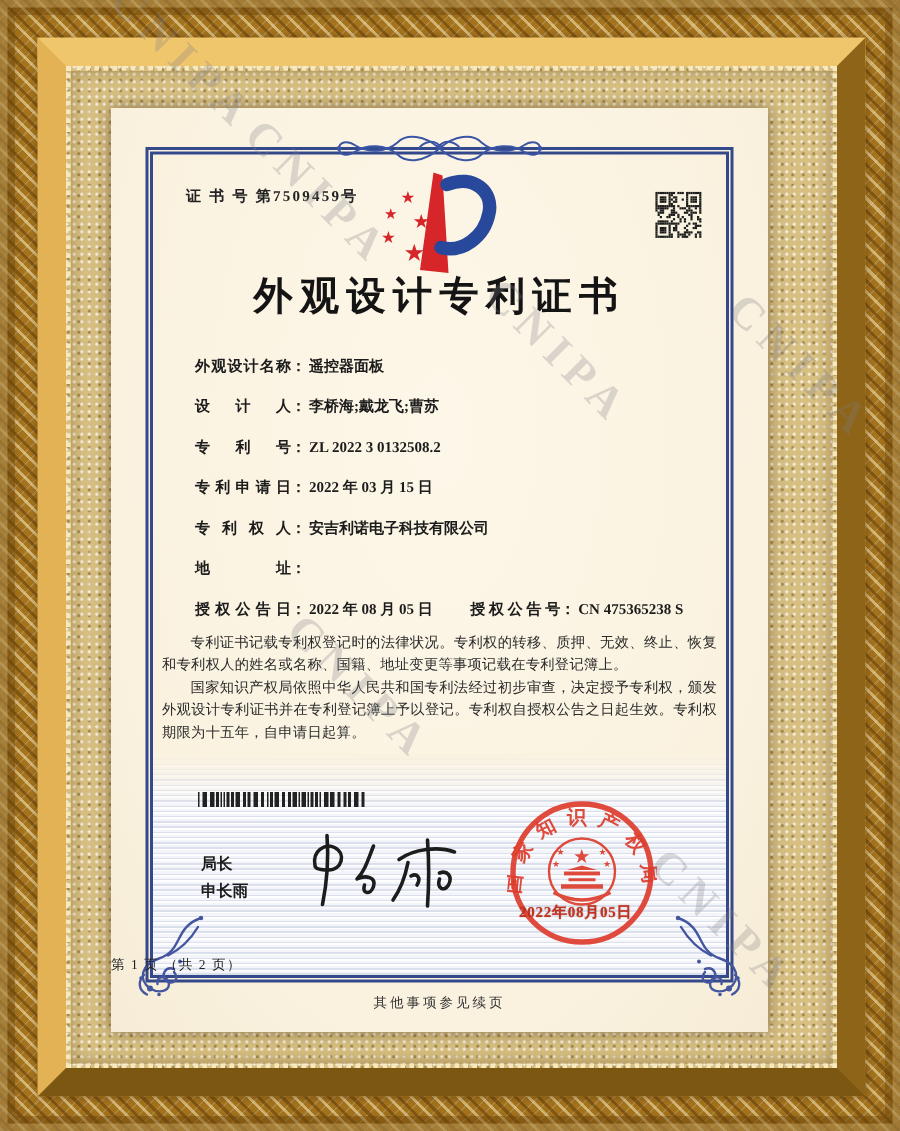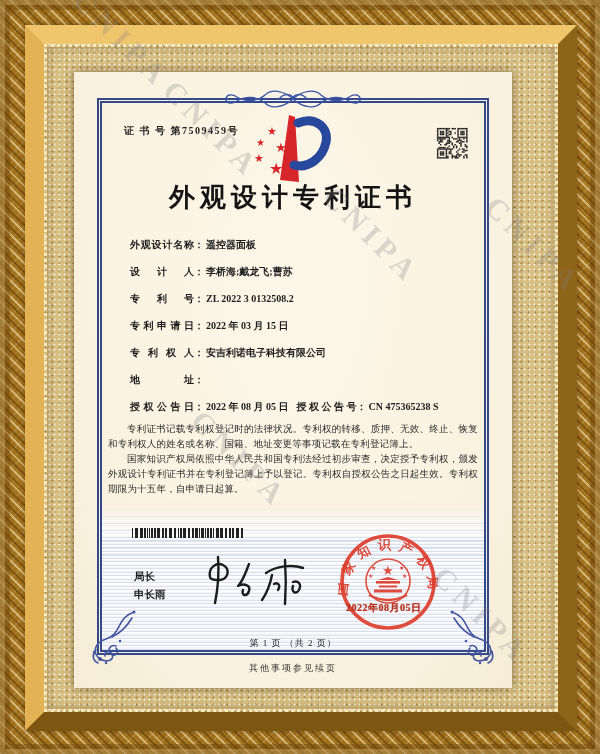--- a/index.html
+++ b/index.html
@@ -36,30 +36,30 @@
   .cert-no{position:absolute;left:50px;top:52px;font-size:10px;letter-spacing:1.5px;color:#222;font-weight:600;}
   .qr{position:absolute;left:362px;top:54px;width:32px;height:34px;}
   .logo{position:absolute;left:50%;top:42px;transform:translateX(-50%);width:82px;height:72px;}
   .title{position:absolute;left:0;right:0;top:108px;text-align:center;font-size:26px;font-weight:700;
     letter-spacing:5px;color:#141414;}
   .fields{position:absolute;left:56px;top:166px;right:34px;font-size:10px;color:#1c1c1c;}
   .frow{display:flex;margin-bottom:14px;line-height:13px;}
   .flabel{width:64px;font-weight:700;text-align:justify;text-align-last:justify;flex:none;}
   .fcolon{flex:none;font-weight:700;}
   .fvalue{font-weight:700;margin-left:2px;max-width:272px;}
-  .grant2{margin-left:8px;display:flex;}
+  .grant2{margin-left:25px;display:flex;}
   .paras{position:absolute;left:34px;right:34px;top:350px;font-size:9.5px;line-height:15px;color:#2a2a2a;letter-spacing:.2px;}
   .paras p{margin:0;text-indent:2em;text-align:justify;}
   .barcode{position:absolute;left:58px;top:456px;width:113px;height:10px;}
   .signer{position:absolute;left:60px;top:496px;font-size:10.5px;font-weight:700;color:#1a1a1a;line-height:18px;}
   .signature{position:absolute;left:126px;top:480px;width:108px;height:56px;}
   .seal{position:absolute;left:264px;top:460px;width:100px;height:100px;}
   .seal-date{position:absolute;left:272px;top:529px;font-size:10px;font-weight:700;color:#c2301f;letter-spacing:.5px;
     text-shadow:0 0 1px rgba(120,30,10,.6);text-align:right;}
-  .page-footer{position:absolute;left:0;right:0;top:565px;text-align:center;font-size:9px;color:#222;letter-spacing:1px;}
+  .page-footer{position:absolute;left:0;right:0;top:565px;text-align:left;font-size:9px;color:#222;letter-spacing:1px;}
   .cont-note{position:absolute;left:0;right:0;top:590px;text-align:center;font-size:9px;color:#333;letter-spacing:2px;}
   .ornament-top{position:absolute;left:50%;top:15px;transform:translateX(-50%);width:140px;height:24px;}
   .corner{position:absolute;width:52px;height:58px;}
   .corner.bl{left:12px;bottom:22px;}
   .corner.br{right:12px;bottom:22px;transform:scaleX(-1);}
   
   .wm{position:absolute;font-size:30px;font-weight:700;letter-spacing:6px;color:rgba(125,125,132,.27);
     transform:rotate(45deg);z-index:40;pointer-events:none;font-family:"Liberation Serif","DejaVu Serif",serif;}
   .wm1{left:60px;top:22px;}.wm2{left:150px;top:112px;}.wm3{left:310px;top:218px;}
   .wm4{left:178px;top:442px;}.wm5{left:420px;top:598px;}.wm6{left:472px;top:228px;}

